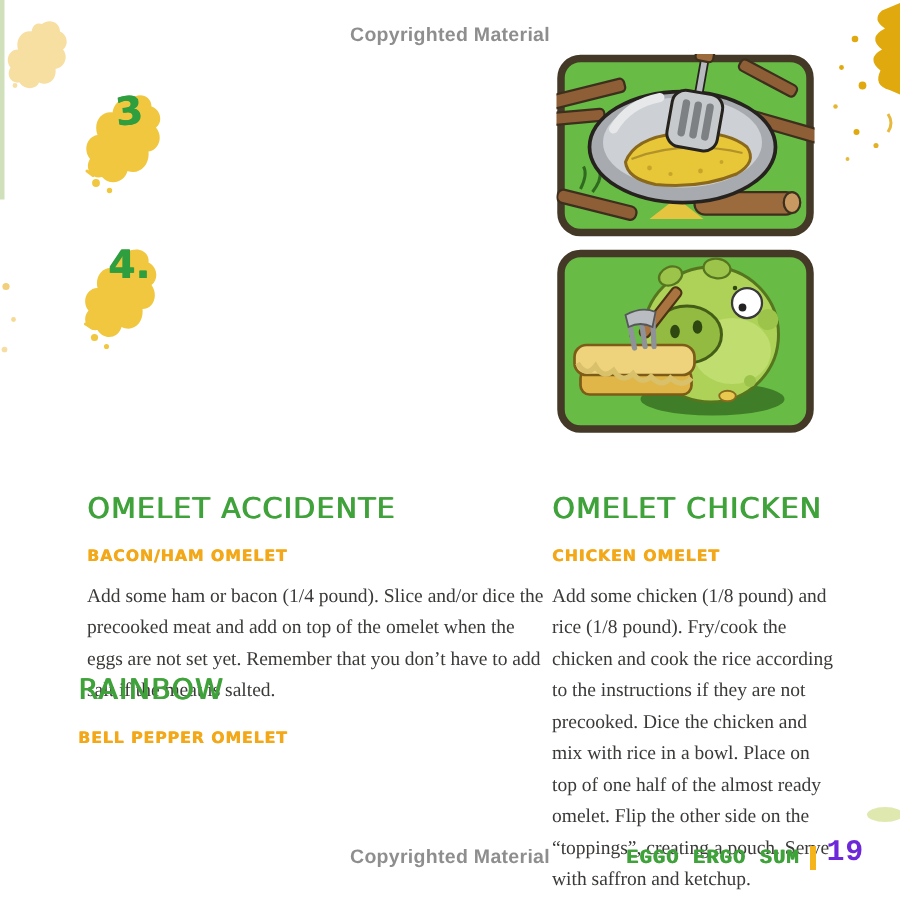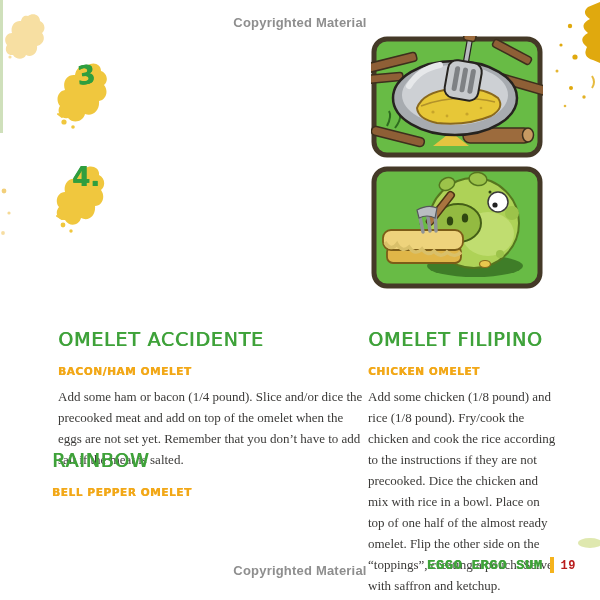--- a/index.html
+++ b/index.html
@@ -42,21 +42,21 @@
   .recipe.left{width:305px;}
   .recipe.rightcol{width:188px;}
 
   .footer{
     position:absolute; top:557px; right:24px;
     display:flex; align-items:flex-end;
     font-family:Liberation Mono, monospace; font-weight:bold;
   }
   .footer-chapter{font-size:13.5px; color:#3fa23a; letter-spacing:0.8px; text-shadow:0.6px 0 0 #3fa23a;}
   .footer-bar{width:4px; height:16px; background:#f5b31c; margin:0 7px;}
-  .footer-page{font-size:12px; color:#b91c1c; letter-spacing:0.5px;}
+  .footer-page{font-size:20px; color:#6d28d9; letter-spacing:0.5px;}
 </style>
 </head>
 <body>
 
 <div class="page">
 
   <div class="edge-strip"></div>
 
   <svg class="deco" style="left:4px; top:12px;" width="44" height="48" viewBox="0 0 44 48">
     <path d="M24 4 C29 0 36 3 36 9 C41 11 42 18 38 21 C42 26 39 33 33 34 C34 41 28 46 22 43 C20 48 12 48 9 43 C3 44 0 38 3 33 C-1 28 2 21 8 21 C6 14 11 8 17 9 C18 4 21 3 24 4 Z" fill="#f7dfa2"></path>
@@ -174,21 +174,21 @@
     <div class="recipe-subtitle">BACON/HAM OMELET</div>
     <div class="recipe-body">Add some ham or bacon (1/4 pound). Slice and/or dice the precooked meat and add on top of the omelet when the eggs are not set yet. Remember that you don’t have to add salt if the meat is salted.</div>
   </div>
 
   <div class="recipe left" style="left:52px; top:449px;">
     <div class="recipe-title">RAINBOW</div>
     <div class="recipe-subtitle">BELL PEPPER OMELET</div>
   </div>
 
   <div class="recipe rightcol" style="left:368px; top:328px;">
-    <div class="recipe-title">OMELET FILIPINO</div>
+    <div class="recipe-title">OMELET CHICKEN</div>
     <div class="recipe-subtitle">CHICKEN OMELET</div>
     <div class="recipe-body">Add some chicken (1/8 pound) and rice (1/8 pound). Fry/cook the chicken and cook the rice according to the instructions if they are not precooked. Dice the chicken and mix with rice in a bowl. Place on top of one half of the almost ready omelet. Flip the other side on the “toppings”, creating a pouch. Serve with saffron and ketchup.</div>
   </div>
 
   <div class="footer">
     <span class="footer-chapter">EGGO ERGO SUM</span>
     <span class="footer-bar"></span>
     <span class="footer-page">19</span>
   </div>
 

